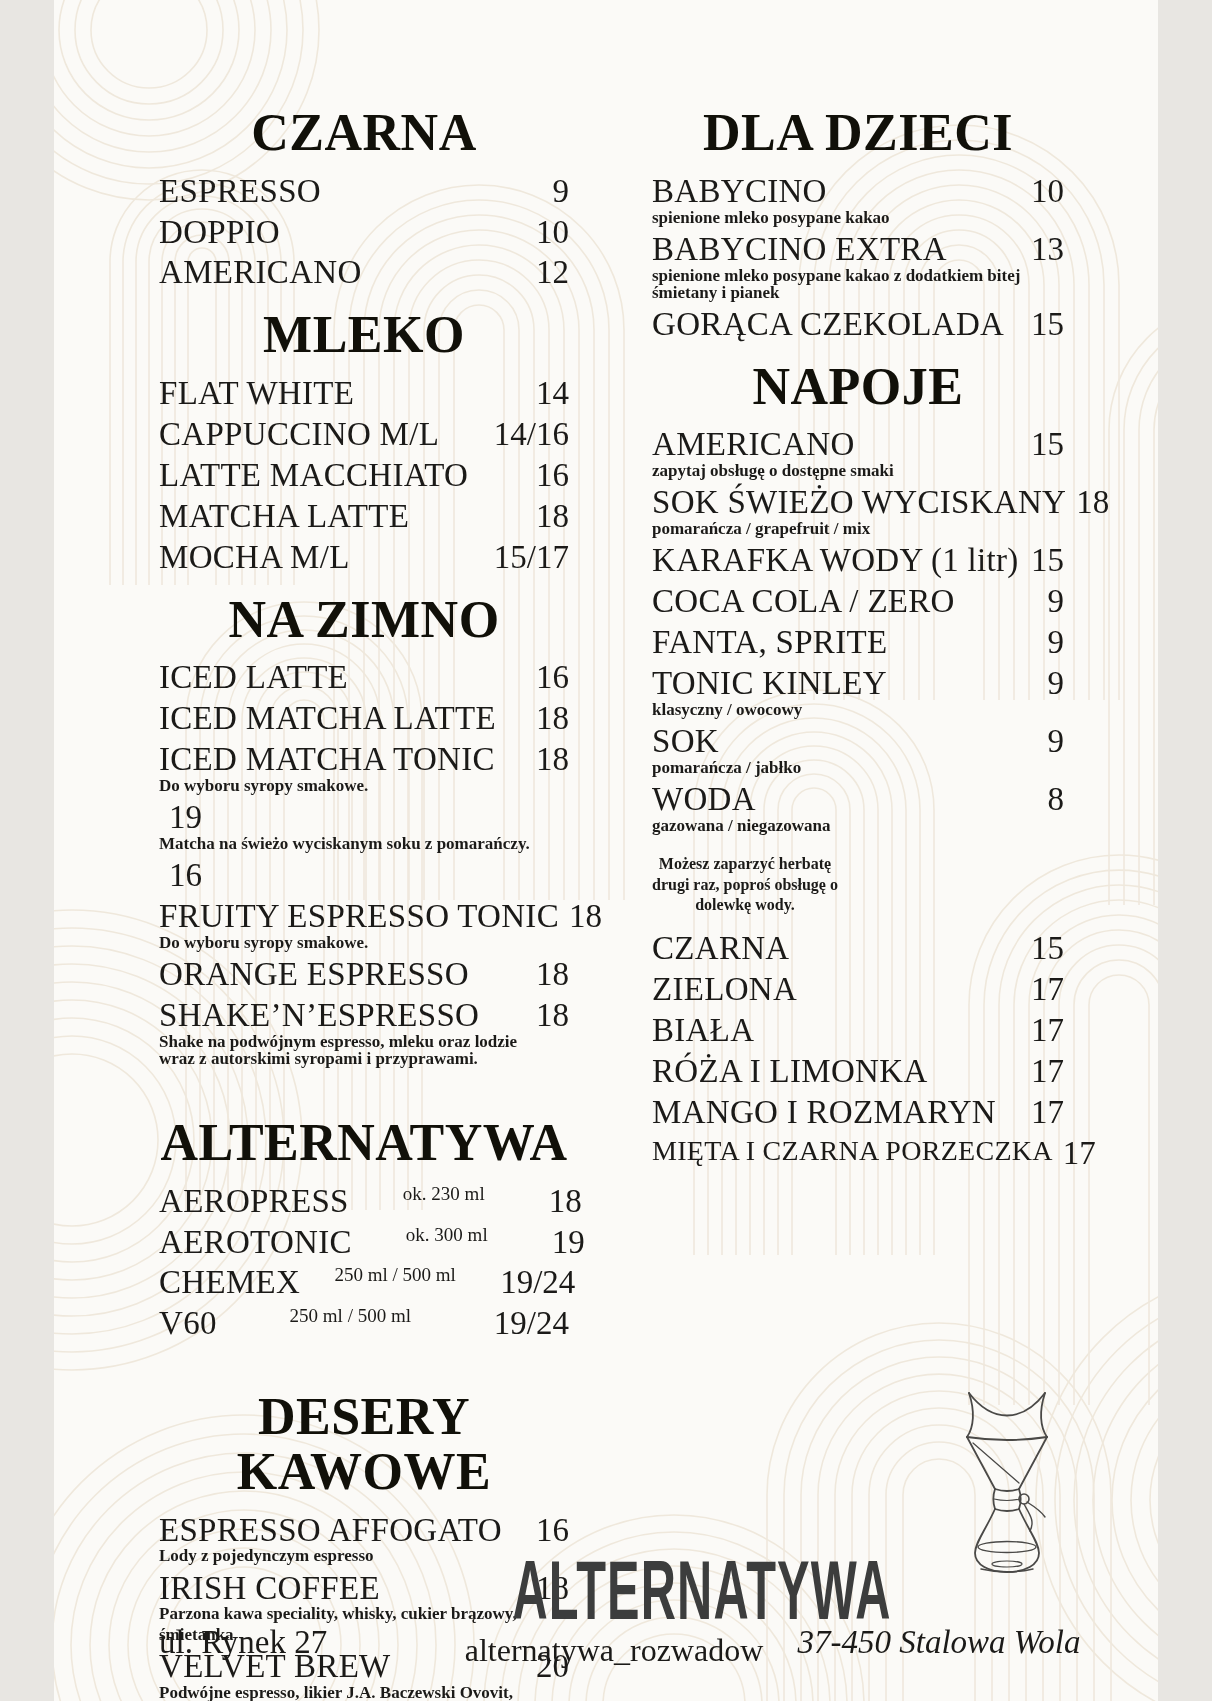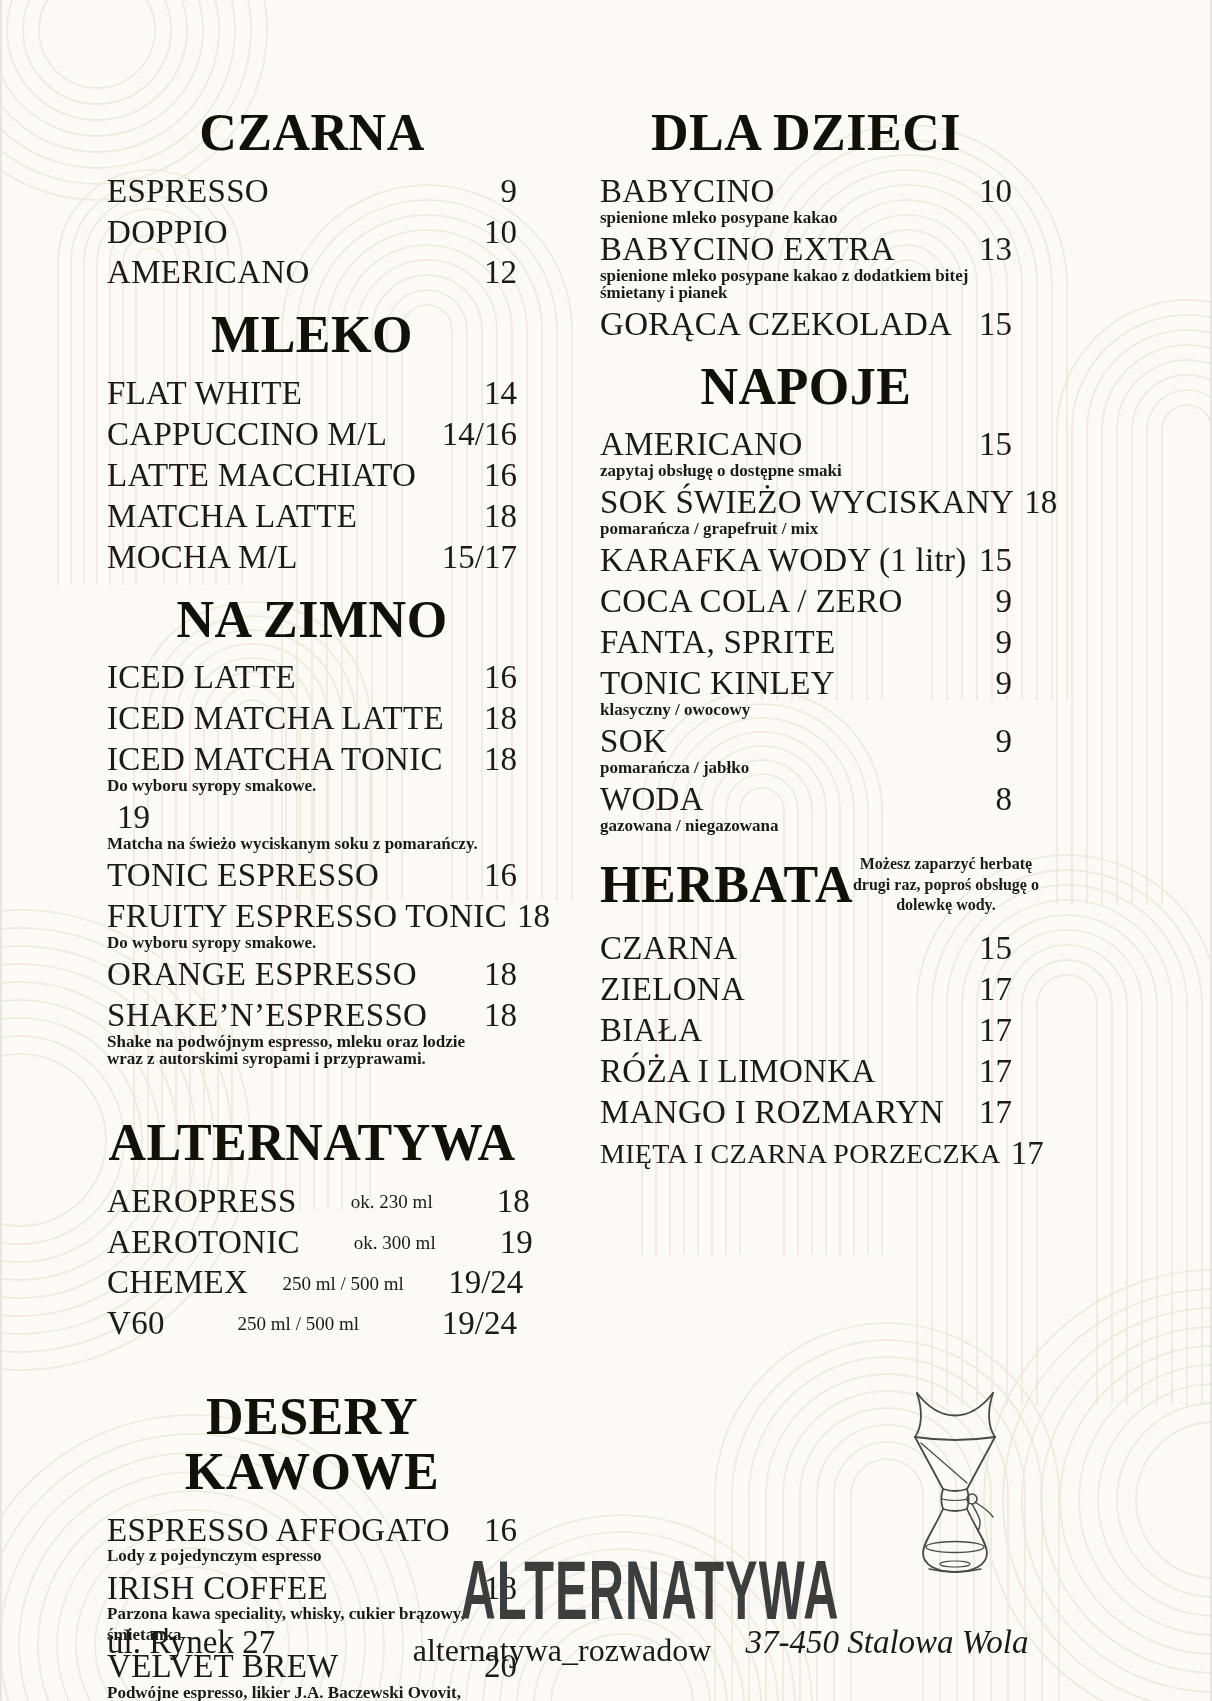--- a/index.html
+++ b/index.html
@@ -1,30 +1,30 @@
 <!DOCTYPE html>
 <html><head>
 <meta charset="utf-8">
 <style>
   html,body{margin:0;padding:0;background:#e8e6e2;}
-  .page{position:relative;width:1208px;height:1701px;margin:0 auto;background:#fbfaf7;
+  .page{position:relative;width:1104px;height:1701px;margin:0 auto;background:#fbfaf7;
         overflow:hidden;font-family:"Liberation Serif","DejaVu Serif",serif;color:#1b1a18;}
   .bg{position:absolute;left:0;top:0;width:1212px;height:1701px;}
   .col{position:absolute;top:106px;}
   .col-left{left:105px;width:410px;}
   .col-right{left:598px;width:412px;}
   .sec{margin:0;}
   .sec-title{font-size:52px;font-weight:bold;text-align:center;line-height:1.05;
              letter-spacing:.5px;margin:16px 0 12px;color:#111009;}
   .sec:first-child .sec-title{margin-top:0;}
   .sec-head{display:flex;align-items:center;margin:18px 0 14px;}
   .sec-head .sec-title{flex:1;margin:0;}
   .sec-note{width:186px;font-size:16px;font-weight:bold;line-height:1.3;text-align:center;flex:none;}
   .item{margin:0 0 3px 0;}
-  .row{display:flex;align-items:center;justify-content:space-between;line-height:1.15;}
+  .row{display:flex;align-items:flex-start;justify-content:space-between;line-height:1.15;}
   .name{font-size:33px;letter-spacing:.3px;white-space:nowrap;}
   .compact .name{font-size:28px;}
   .price{font-size:33px;margin-left:10px;flex:none;}
   .size{font-size:19px;flex:none;width:190px;text-align:center;}
   .desc{font-size:17px;line-height:1.18;margin-top:-3px;max-width:395px;font-weight:bold;}
   .gap-big{height:28px;}
   .footer-left,.footer-right{position:absolute;top:1624px;font-size:33px;}
   .footer-left{left:105px;width:265px;}
   .footer-right{left:735px;width:300px;text-align:center;font-style:italic;}
   .footer-center{position:absolute;left:385px;top:1548px;width:350px;text-align:center;}
@@ -230,21 +230,20 @@
           <div class="desc">Do wyboru syropy smakowe.</div>
         </div>
         <div class="item">
           <div class="row">
             <span class="price">19</span>
           </div>
           <div class="desc">Matcha na świeżo wyciskanym soku z pomarańczy.</div>
         </div>
         <div class="item">
           <div class="row">
-            <span class="name">TONIC ESPRESSO</span>
             <span class="price">16</span>
           </div>
         </div>
         <div class="item">
           <div class="row">
             <span class="name">FRUITY ESPRESSO TONIC</span>
             <span class="price">18</span>
           </div>
           <div class="desc">Do wyboru syropy smakowe.</div>
         </div>
@@ -397,21 +396,20 @@
         <div class="item">
           <div class="row">
             <span class="name">WODA</span>
             <span class="price">8</span>
           </div>
           <div class="desc">gazowana / niegazowana</div>
         </div>
       </div>
       <div class="sec">
         <div class="sec-head">
-          <div class="sec-title">HERBATA</div>
           <div class="sec-note">Możesz zaparzyć herbatę drugi raz, poproś obsługę o dolewkę wody.</div>
         </div>
         <div class="item">
           <div class="row">
             <span class="name">CZARNA</span>
             <span class="price">15</span>
           </div>
         </div>
         <div class="item">
           <div class="row">

